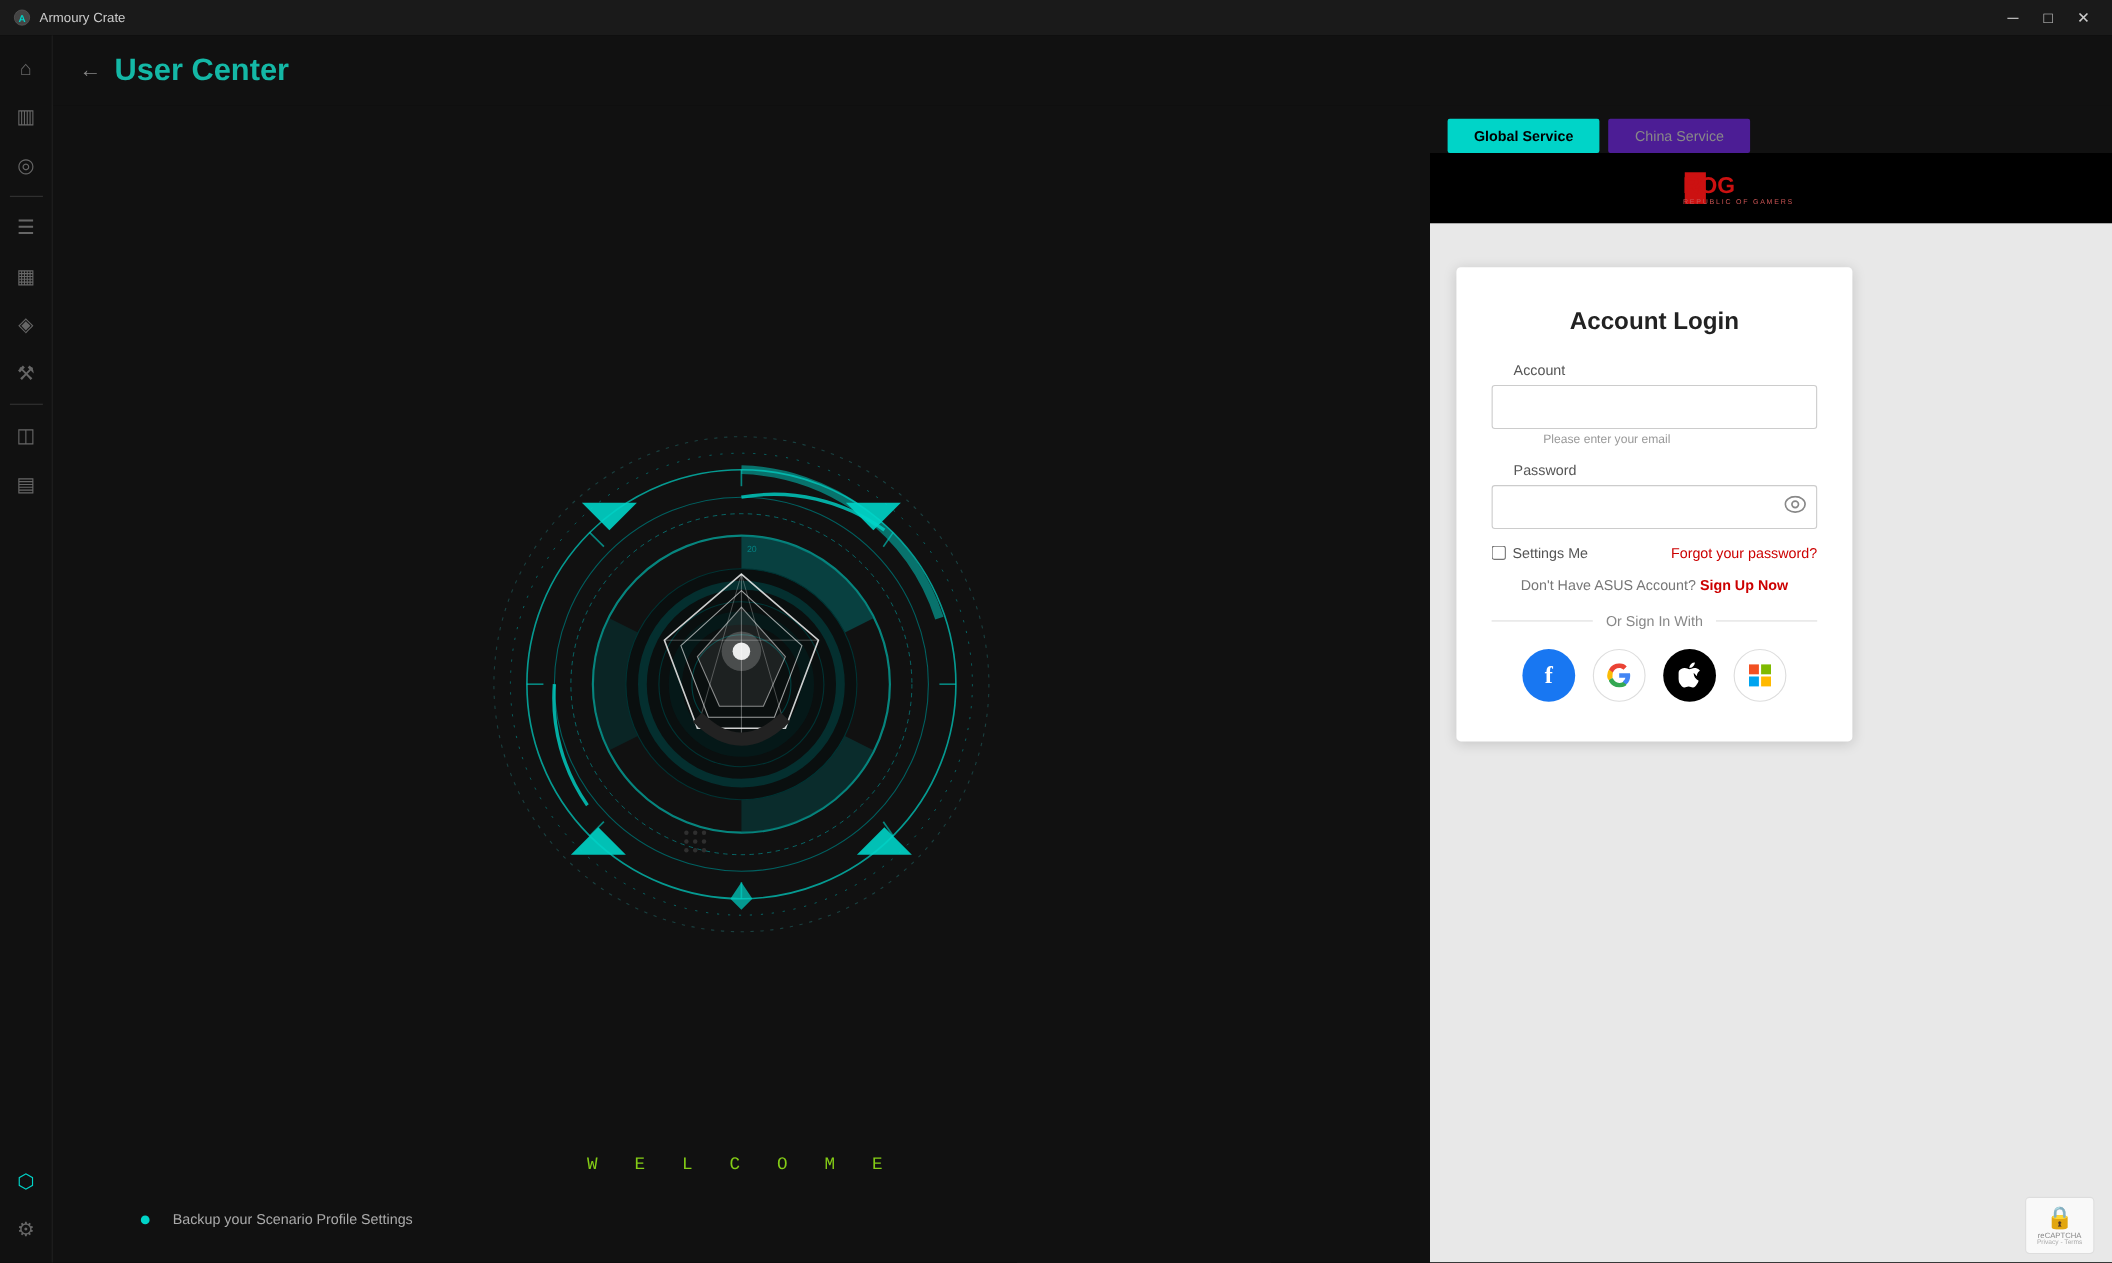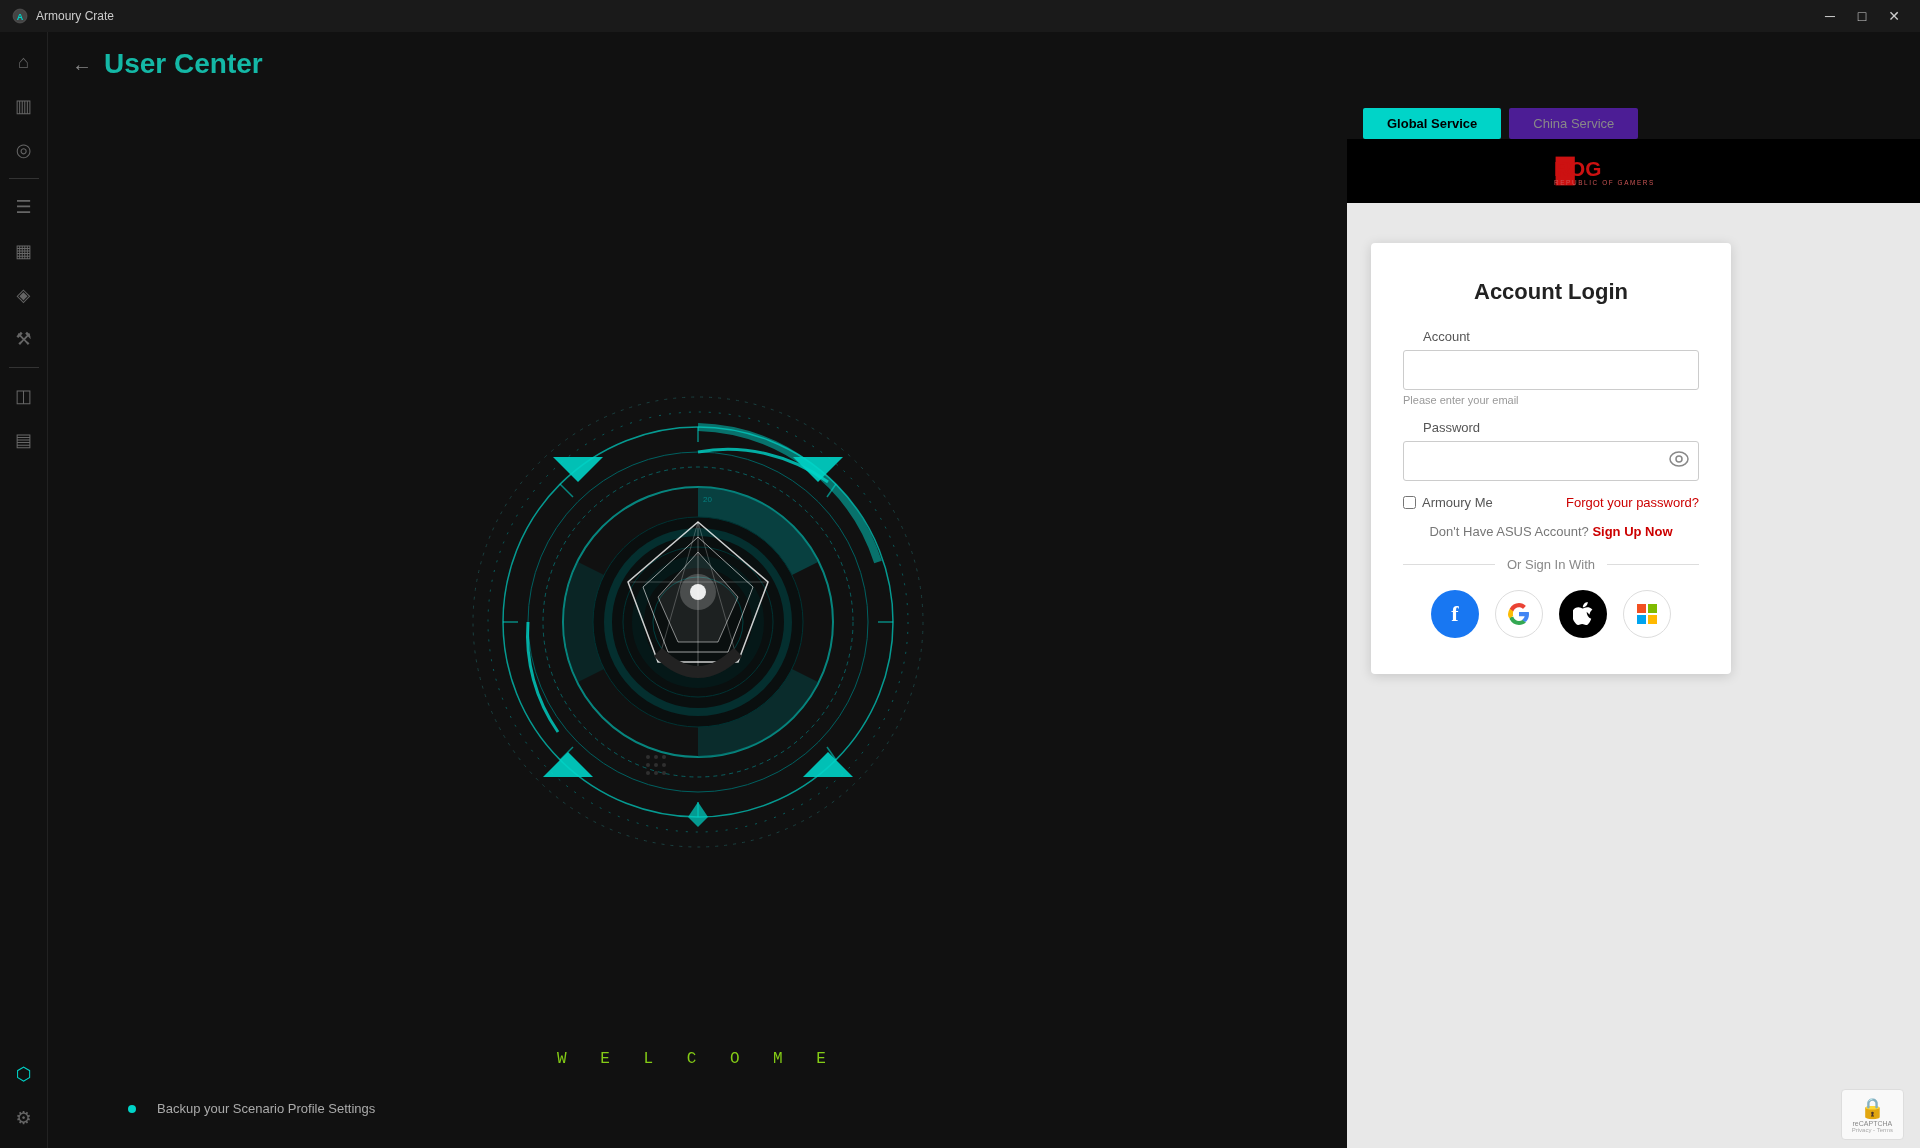--- a/index.html
+++ b/index.html
@@ -185,21 +185,21 @@
       background: #00d4c8;
       flex-shrink: 0;
     }
     .tip-text {
       color: #aaa;
       font-size: 13px;
     }
 
     
     .right-panel {
-      width: 573px;
+      width: 620px;
       background: #1a1a1a;
       display: flex;
       flex-direction: column;
       flex-shrink: 0;
       position: relative;
     }
 
     .service-tabs {
       display: flex;
       padding: 12px 16px 0;
@@ -276,20 +276,21 @@
       font-size: 14px;
       outline: none;
       background: #fff;
       margin-bottom: 4px;
     }
 
     .input-hint {
       font-size: 11px;
       color: #999;
       margin-bottom: 14px;
+      margin-left: 47px;
     }
 
     .input-wrapper {
       position: relative;
     }
     .password-toggle {
       position: absolute;
       right: 10px;
       top: 50%;
       transform: translateY(-50%);
@@ -590,21 +591,21 @@
                     <ellipse cx="10" cy="8" rx="9" ry="7" fill="none" stroke="#888" stroke-width="1.5"></ellipse>
                     <circle cx="10" cy="8" r="3" fill="none" stroke="#888" stroke-width="1.5"></circle>
                   </svg>
                 </span>
               </div>
 
               
               <div class="form-row">
                 <label class="remember-label">
                   <input type="checkbox" style="">
-                  <span>Armoury Me</span>
+                  <span>Settings Me</span>
                 </label>
                 <a class="forgot-link">Forgot your password?</a>
               </div>
 
               
 
               
               <div class="signup-text">
                 <span>Don't Have ASUS Account?</span>
                 <span> </span>

